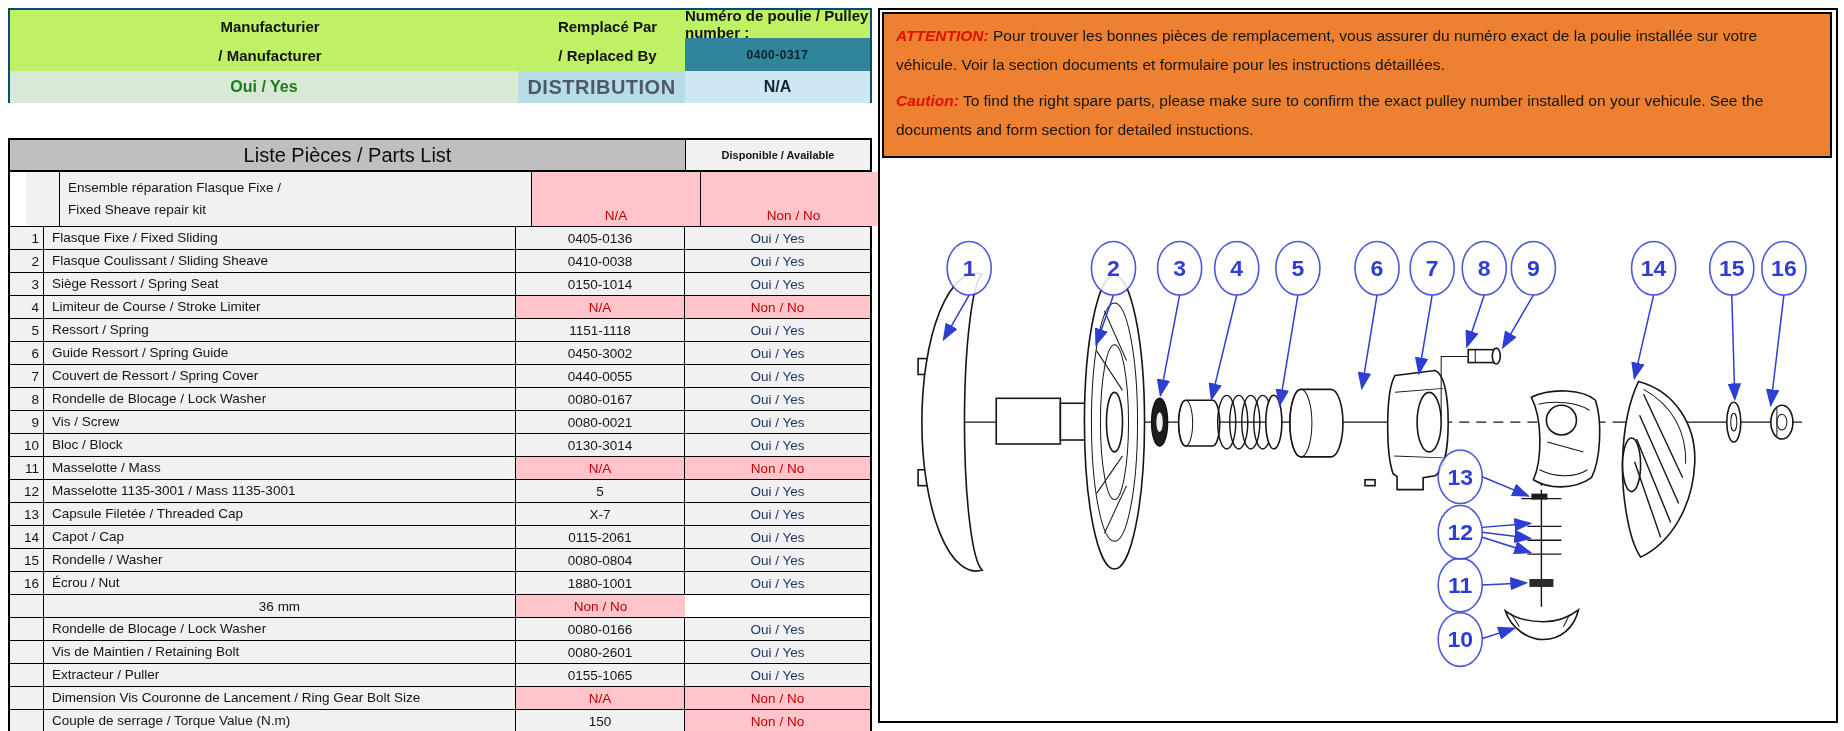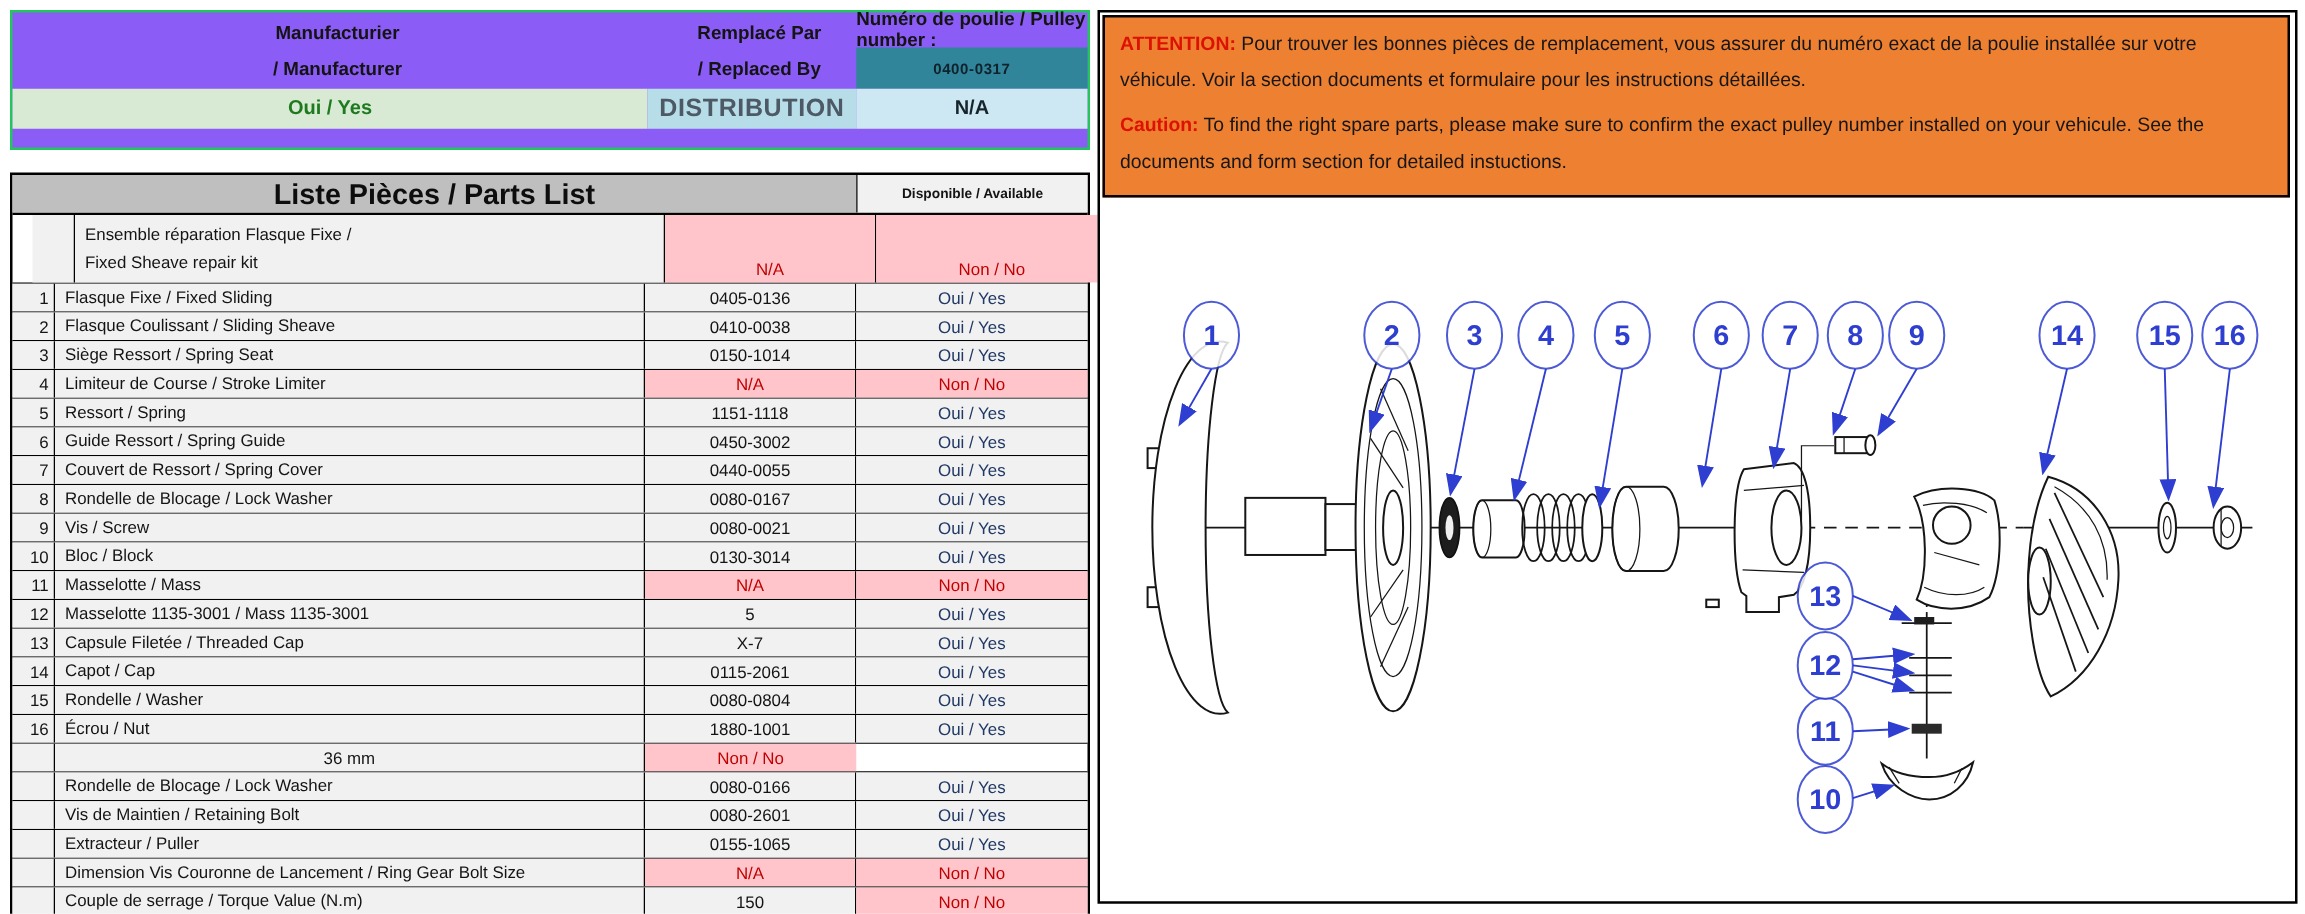--- a/index.html
+++ b/index.html
@@ -3,39 +3,39 @@
 <meta charset="utf-8">
 <style>
   html,body{margin:0;padding:0;}
   body{
     width:1844px;height:731px;position:relative;background:#ffffff;
     font-family:"Liberation Sans", sans-serif;color:#141414;overflow:hidden;
     -webkit-font-smoothing:antialiased;
   }
   
   .hdr-table{
-    position:absolute;left:8px;top:8px;width:864px;height:112px;
-    border:2px solid #22c55e;box-sizing:border-box;background:#8b5cf6;
+    position:absolute;left:8px;top:8px;width:864px;height:95px;
+    border:2px solid #0c4a6e;box-sizing:border-box;background:#bef264;
     display:grid;grid-template-columns:508px 167px 185px;grid-template-rows:28px 33px 32px;
   }
   .hdr-cell{display:flex;align-items:center;justify-content:center;font-weight:bold;box-sizing:border-box;}
   .hdr-label{font-size:15px;}
   .hdr-merged{grid-row:1/3;white-space:pre-line;text-align:center;line-height:29px;font-size:15px;margin-left:12px;}
   .hdr-number{background:var(--teal);font-size:12px;color:#10222b;letter-spacing:.5px;}
   .hdr-yes{background:var(--light_green);color:var(--green_text);font-size:16px;}
   .hdr-dist{background:var(--light_blue);color:#4d5a66;font-size:20px;letter-spacing:.5px;}
   .hdr-na{background:var(--lighter_blue);color:#17242c;font-size:16px;}
   
   .parts-table{
     position:absolute;left:8px;top:138px;width:864px;box-sizing:border-box;
     border:2px solid #000;background:#fff;
   }
   .pt-titlerow{display:grid;grid-template-columns:675px 185px;height:30px;border-bottom:2px solid #000;}
   .pt-title{background:var(--header_gray);display:flex;align-items:center;justify-content:center;
-    font-weight:bold;font-size:23px;color:#0d0d0d;}
+    font-weight:normal;font-size:20px;color:#0d0d0d;}
   .pt-availhdr{background:var(--row_gray);display:flex;align-items:center;justify-content:center;
     font-weight:bold;font-size:11px;border-left:1px solid #000;box-sizing:border-box;}
   .prow{display:grid;grid-template-columns:34px 472px 169px 185px;height:23px;border-top:1px solid #000;box-sizing:border-box;}
   .prow:first-of-type{border-top:none;}
   .prow.tall{height:54px;margin-left:16px;}
   .pc{display:flex;align-items:center;box-sizing:border-box;background:var(--row_gray);font-size:13.5px;overflow:hidden;}
   .pc-num{justify-content:flex-end;padding-right:4px;border-right:1px solid #000;}
   .pc-name{padding-left:8px;border-right:1px solid #000;white-space:pre-line;line-height:1.65;}
   .pc-part{justify-content:center;border-right:1px solid #000;text-align:center;}
   .pc-avail{justify-content:center;color:#1F3864;text-align:center;}
@@ -45,21 +45,21 @@
   .right-panel{
     position:absolute;left:878px;top:8px;width:960px;height:715px;
     border:2px solid #000;box-sizing:border-box;background:#ffffff;
   }
   .caution{
     position:absolute;left:2px;top:2px;width:950px;height:146px;box-sizing:border-box;
     border:2px solid #000;background:var(--orange);
     padding:8px 12px 6px 12px;font-size:15.5px;line-height:1.85;color:#161616;
   }
   .caution p{margin:0 0 8px 0;}
-  .c-label{color:var(--red);font-weight:bold;}
+  .c-label{color:var(--red);font-weight:bold;font-style:italic;}
   .diagram-svg{position:absolute;left:2px;top:152px;width:952px;height:556px;}
   
   .ink{stroke:#161616;fill:#ffffff;stroke-width:1.6px;}
   .ink-line{stroke:#161616;fill:none;stroke-width:1.4px;}
   .ink-thin{stroke:#161616;fill:none;stroke-width:1px;}
   .callout-ellipse{stroke:var(--callout_blue);fill:#ffffff;stroke-width:1.6px;opacity:.85;}
   .callout-num{fill:var(--callout_blue);font-weight:bold;font-size:23px;text-anchor:middle;
     font-family:"Liberation Sans",sans-serif;}
   .leader{stroke:var(--callout_blue);stroke-width:1.5px;fill:none;}
 </style>

